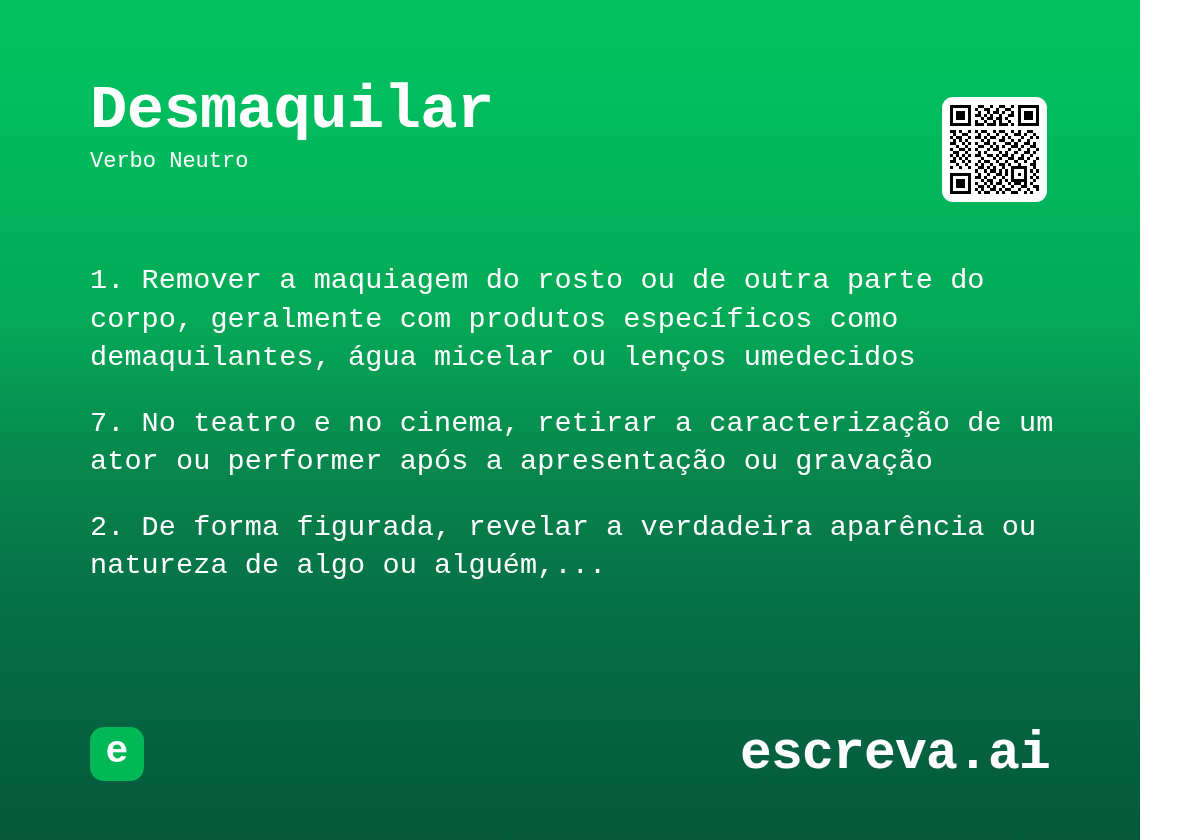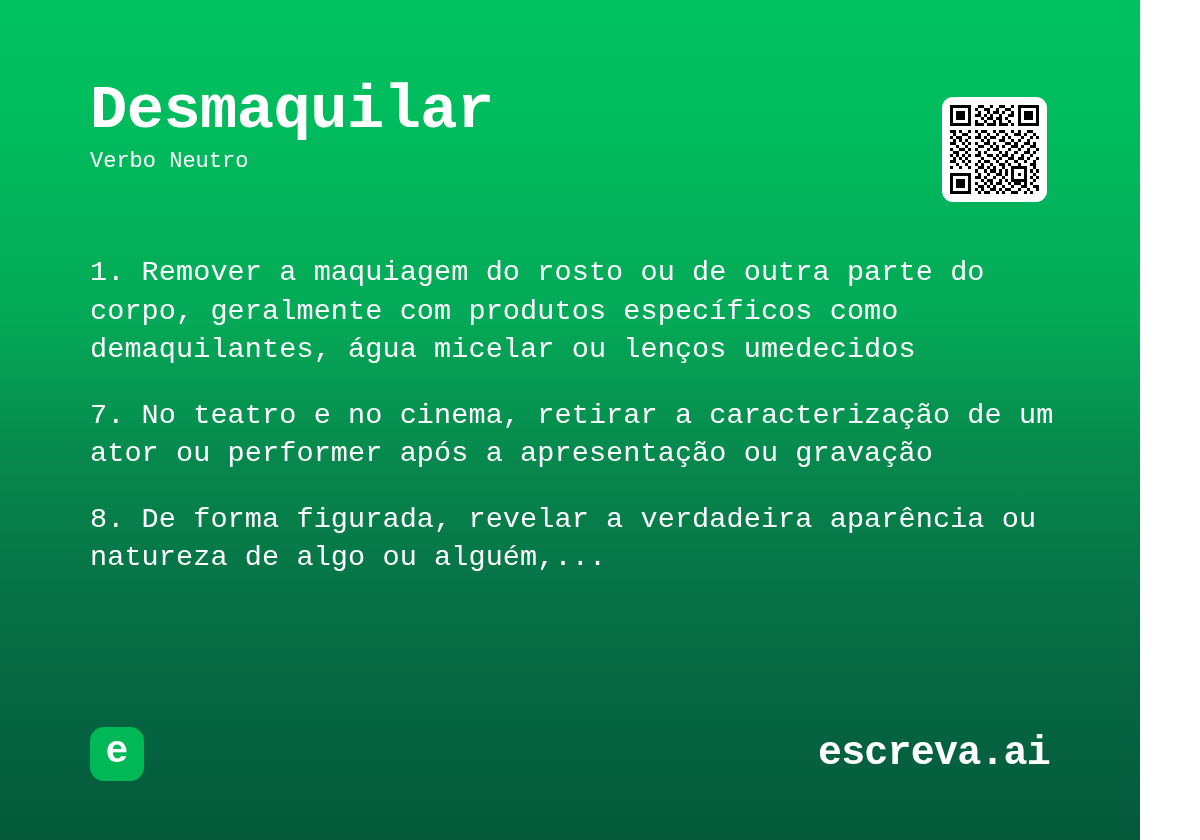--- a/index.html
+++ b/index.html
@@ -76,21 +76,21 @@
     left: 90px;
     top: 246px;
     width: 1008px;
   }
 
   .definition {
     font-size: 28.5px;
     line-height: 38.5px;
     font-weight: 400;
     color: #ffffff;
-    margin: 8px 0 27px 0;
+    margin: 16px 0 27px 0;
     letter-spacing: 0.1px;
   }
 
   .definition:last-child {
     margin-bottom: 0;
   }
 
   
   .footer {
     position: absolute;
@@ -117,21 +117,21 @@
   .logo-badge span {
     font-size: 38px;
     line-height: 1;
     font-weight: 700;
     color: #ffffff;
     position: relative;
     top: -2px;
   }
 
   .wordmark {
-    font-size: 40px;
+    font-size: 53px;
     line-height: 1;
     font-weight: 700;
     letter-spacing: -0.8px;
     color: #ffffff;
     white-space: nowrap;
   }
 </style>
 </head>
 <body>
 
@@ -387,21 +387,21 @@
         <rect x="20" y="28" width="2" height="1"></rect>
         <rect x="24" y="28" width="1" height="1"></rect>
         <rect x="26" y="28" width="1" height="1"></rect>
       </g>
     </svg>
   </div>
 
   <div class="definitions">
     <p class="definition">1. Remover a maquiagem do rosto ou de outra parte do corpo, geralmente com produtos específicos como demaquilantes, água micelar ou lenços umedecidos</p>
     <p class="definition">7. No teatro e no cinema, retirar a caracterização de um ator ou performer após a apresentação ou gravação</p>
-    <p class="definition">8. De forma figurada, revelar a verdadeira aparência ou natureza de algo ou alguém,...</p>
+    <p class="definition">2. De forma figurada, revelar a verdadeira aparência ou natureza de algo ou alguém,...</p>
   </div>
 
   <div class="footer">
     <div class="logo-badge">
       <span>e</span>
     </div>
     <div class="wordmark">escreva.ai</div>
   </div>
 
 </div>

